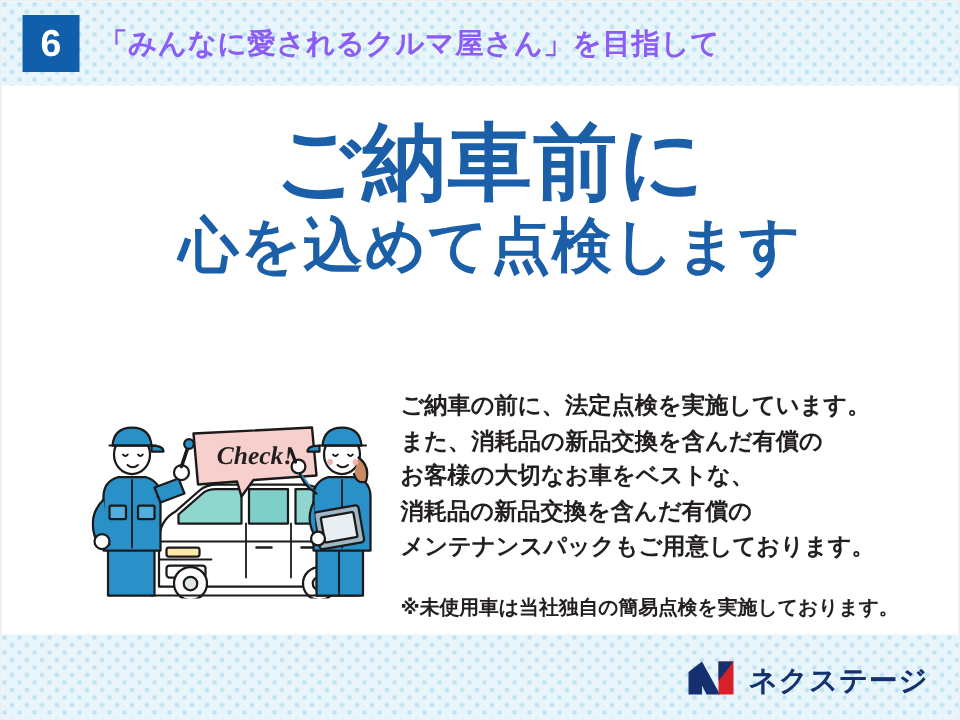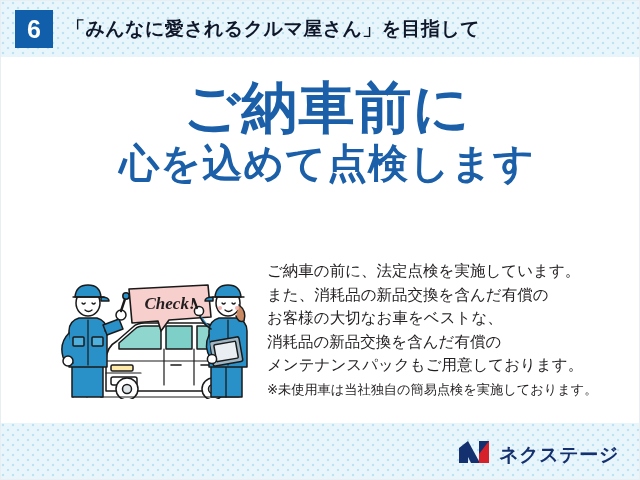--- a/index.html
+++ b/index.html
@@ -66,21 +66,21 @@
     align-items: center;
     justify-content: center;
     font-size: 25px;
     font-weight: bold;
     line-height: 1;
     letter-spacing: 0;
     flex: none;
   }
   #header-title {
     margin-left: 13px;
-    color: #0f172a;
+    color: #8b5cf6;
     font-size: 19px;
     font-weight: bold;
     letter-spacing: 0.4px;
     white-space: nowrap;
   }
 
   
   #headline {
     position: absolute;
     top: 78px;
@@ -112,26 +112,26 @@
     left: 266px;
     top: 258px;
     width: 356px;
     z-index: 3;
   }
   .copy-line {
     color: #231f20;
     font-size: 15.5px;
     line-height: 23.5px;
     white-space: nowrap;
-    font-weight: normal;
+    font-weight: bold;
   }
   .copy-line.note {
     font-size: 13.2px;
     line-height: 21px;
-    margin-top: 2px;
+    margin-top: 17px;
   }
 
   
   #illustration {
     position: absolute;
     left: 60px;
     top: 272px;
     width: 215px;
     height: 126px;
     z-index: 3;

